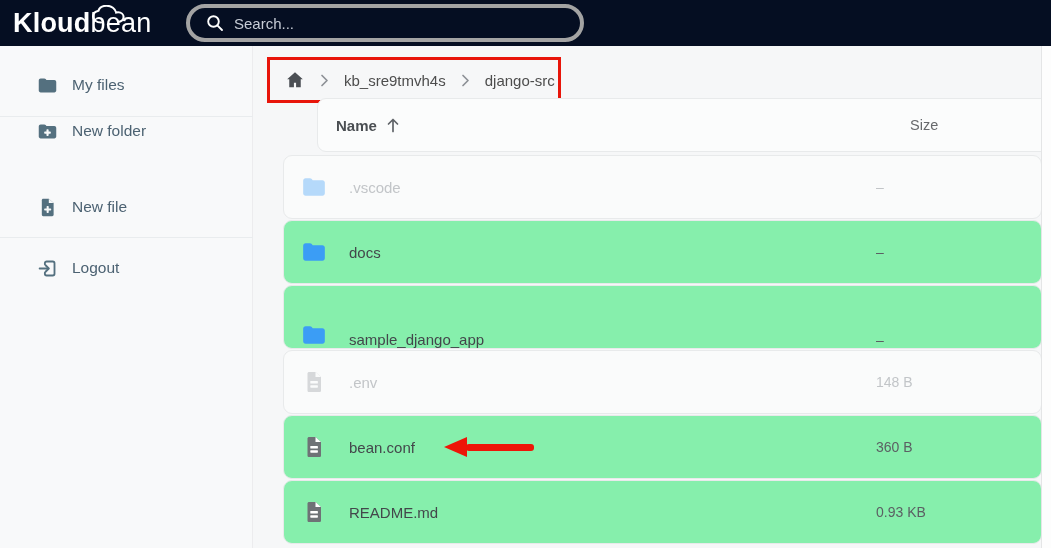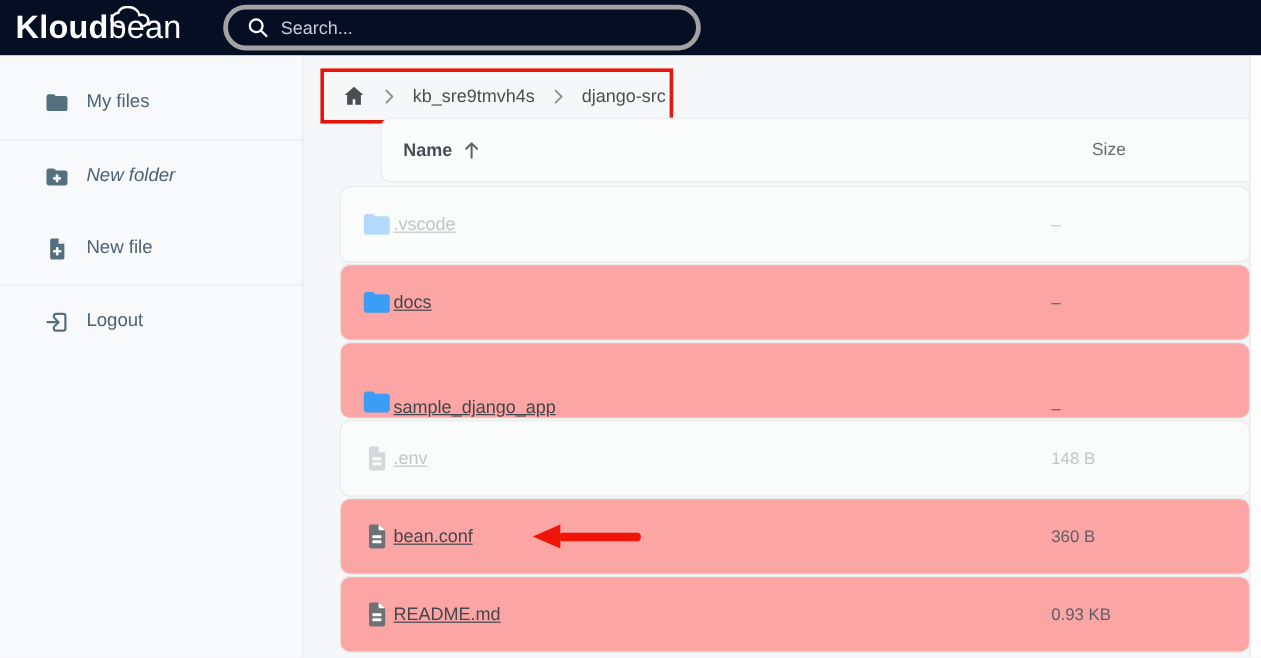--- a/index.html
+++ b/index.html
@@ -56,30 +56,30 @@
   .thead {
     position:absolute; left:0; top:0; width:759px; height:54px;
     background:#fbfcfc; border:1px solid #e8eaeb; border-radius:9px;
     display:flex; align-items:center;margin-left:34px;
   }
   .th-name { margin-left:18px; font-size:15px; font-weight:bold; color:#4a4e52; cursor:pointer; display:flex; align-items:center; }
   .sort-arrow { margin-left:9px; display:flex; color:#5f6368; }
   .th-size { position:absolute; left:592px; font-size:14.5px; color:#67696c; }
   .frow {
     position:absolute; left:0; width:759px; height:64px;
-    background:#fca5a5; border:1px solid #e8eaeb; border-radius:9px;
+    background:#86efac; border:1px solid #e8eaeb; border-radius:9px;
     display:flex; align-items:center; cursor:pointer;
   }
   .frow.hidden-file { background:#fafbfb; }
   .f-icon { position:absolute; left:17px; width:26px; height:26px; display:flex; align-items:center; justify-content:center; }
   .f-icon.folder { color:#3b9df5; }
   .f-icon.file { color:#6e7276; }
   .hidden-file .f-icon.folder { color:#b5d9fa; }
   .hidden-file .f-icon.file { color:#d6d8da; }
-  .f-name { margin-left:44px; font-size:15px; color:#43474b;text-decoration:underline; }
+  .f-name { margin-left:65px; font-size:15px; color:#43474b; }
   .hidden-file .f-name { color:#c2c5c8; }
   .f-size { position:absolute; left:592px; font-size:14px; color:#5b5f63; }
   .hidden-file .f-size { color:#c2c5c8; }
   
   .red-arrow { position:absolute; left:160px; top:50%; transform:translateY(-50%); display:flex; align-items:center; }
   .red-arrow .head {
     width:0; height:0;
     border-top:10px solid transparent; border-bottom:10px solid transparent;
     border-right:23px solid #ee1508;
   }
@@ -116,21 +116,21 @@
     <span class="s-icon">
       <svg viewBox="0 0 24 24" width="21" height="21">
           <path d="M2 6.2C2 5 3 4 4.2 4h4.1c.6 0 1.2.25 1.6.7l.9 1h9c1.2 0 2.2 1 2.2 2.2v9.9c0 1.2-1 2.2-2.2 2.2H4.2C3 20 2 19 2 17.8V6.2z" fill="currentColor"></path>
         </svg>
     </span>
     <span class="s-label">My files</span>
   </div>
 
   <div class="side-div" style="top:70px;"></div>
 
-  <div class="side-item" style="top:86px;font-style:italic;">
+  <div class="side-item" style="top:70px;">
     <span class="s-icon">
       <svg viewBox="0 0 24 24" width="21" height="21">
           <path d="M2 6.2C2 5 3 4 4.2 4h4.1c.6 0 1.2.25 1.6.7l.9 1h9c1.2 0 2.2 1 2.2 2.2v9.9c0 1.2-1 2.2-2.2 2.2H4.2C3 20 2 19 2 17.8V6.2z" fill="currentColor"></path>
           <rect x="10.8" y="9.4" width="2.5" height="7.6" rx="0.8" fill="#f8f9fa"></rect>
           <rect x="8.2" y="12" width="7.6" height="2.5" rx="0.8" fill="#f8f9fa"></rect>
         </svg>
     </span>
     <span class="s-label">New folder</span>
   </div>
 

